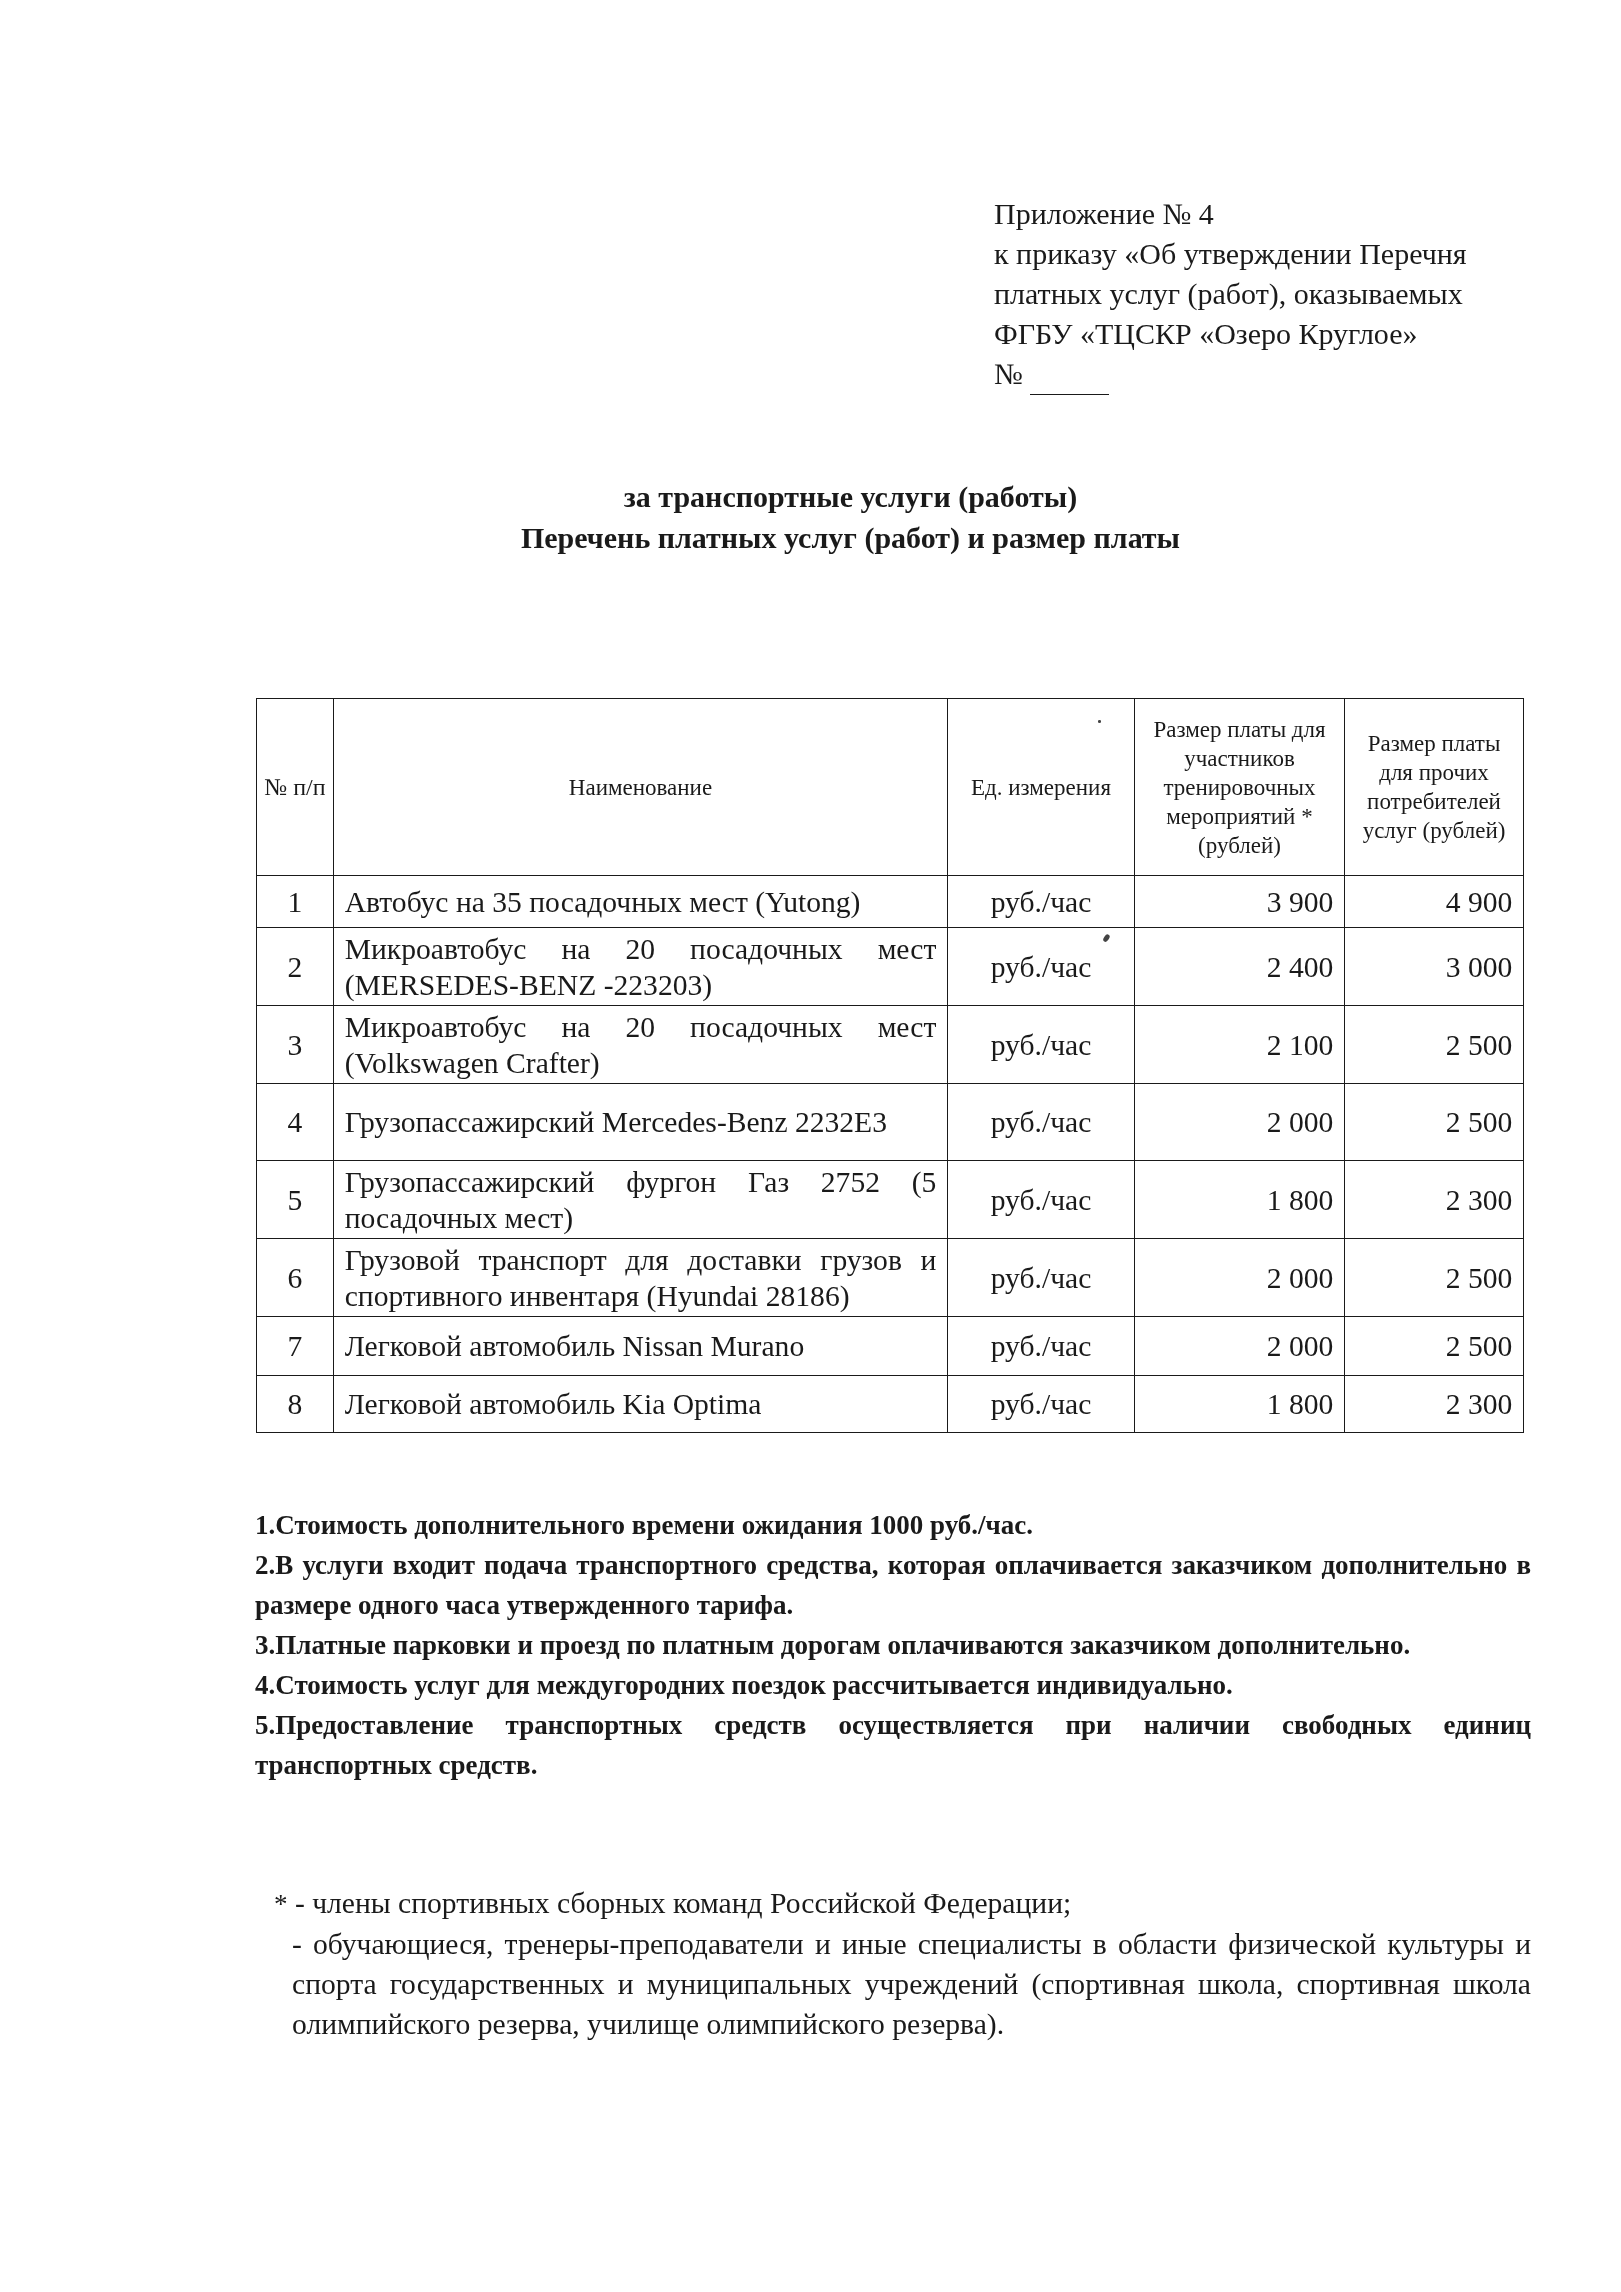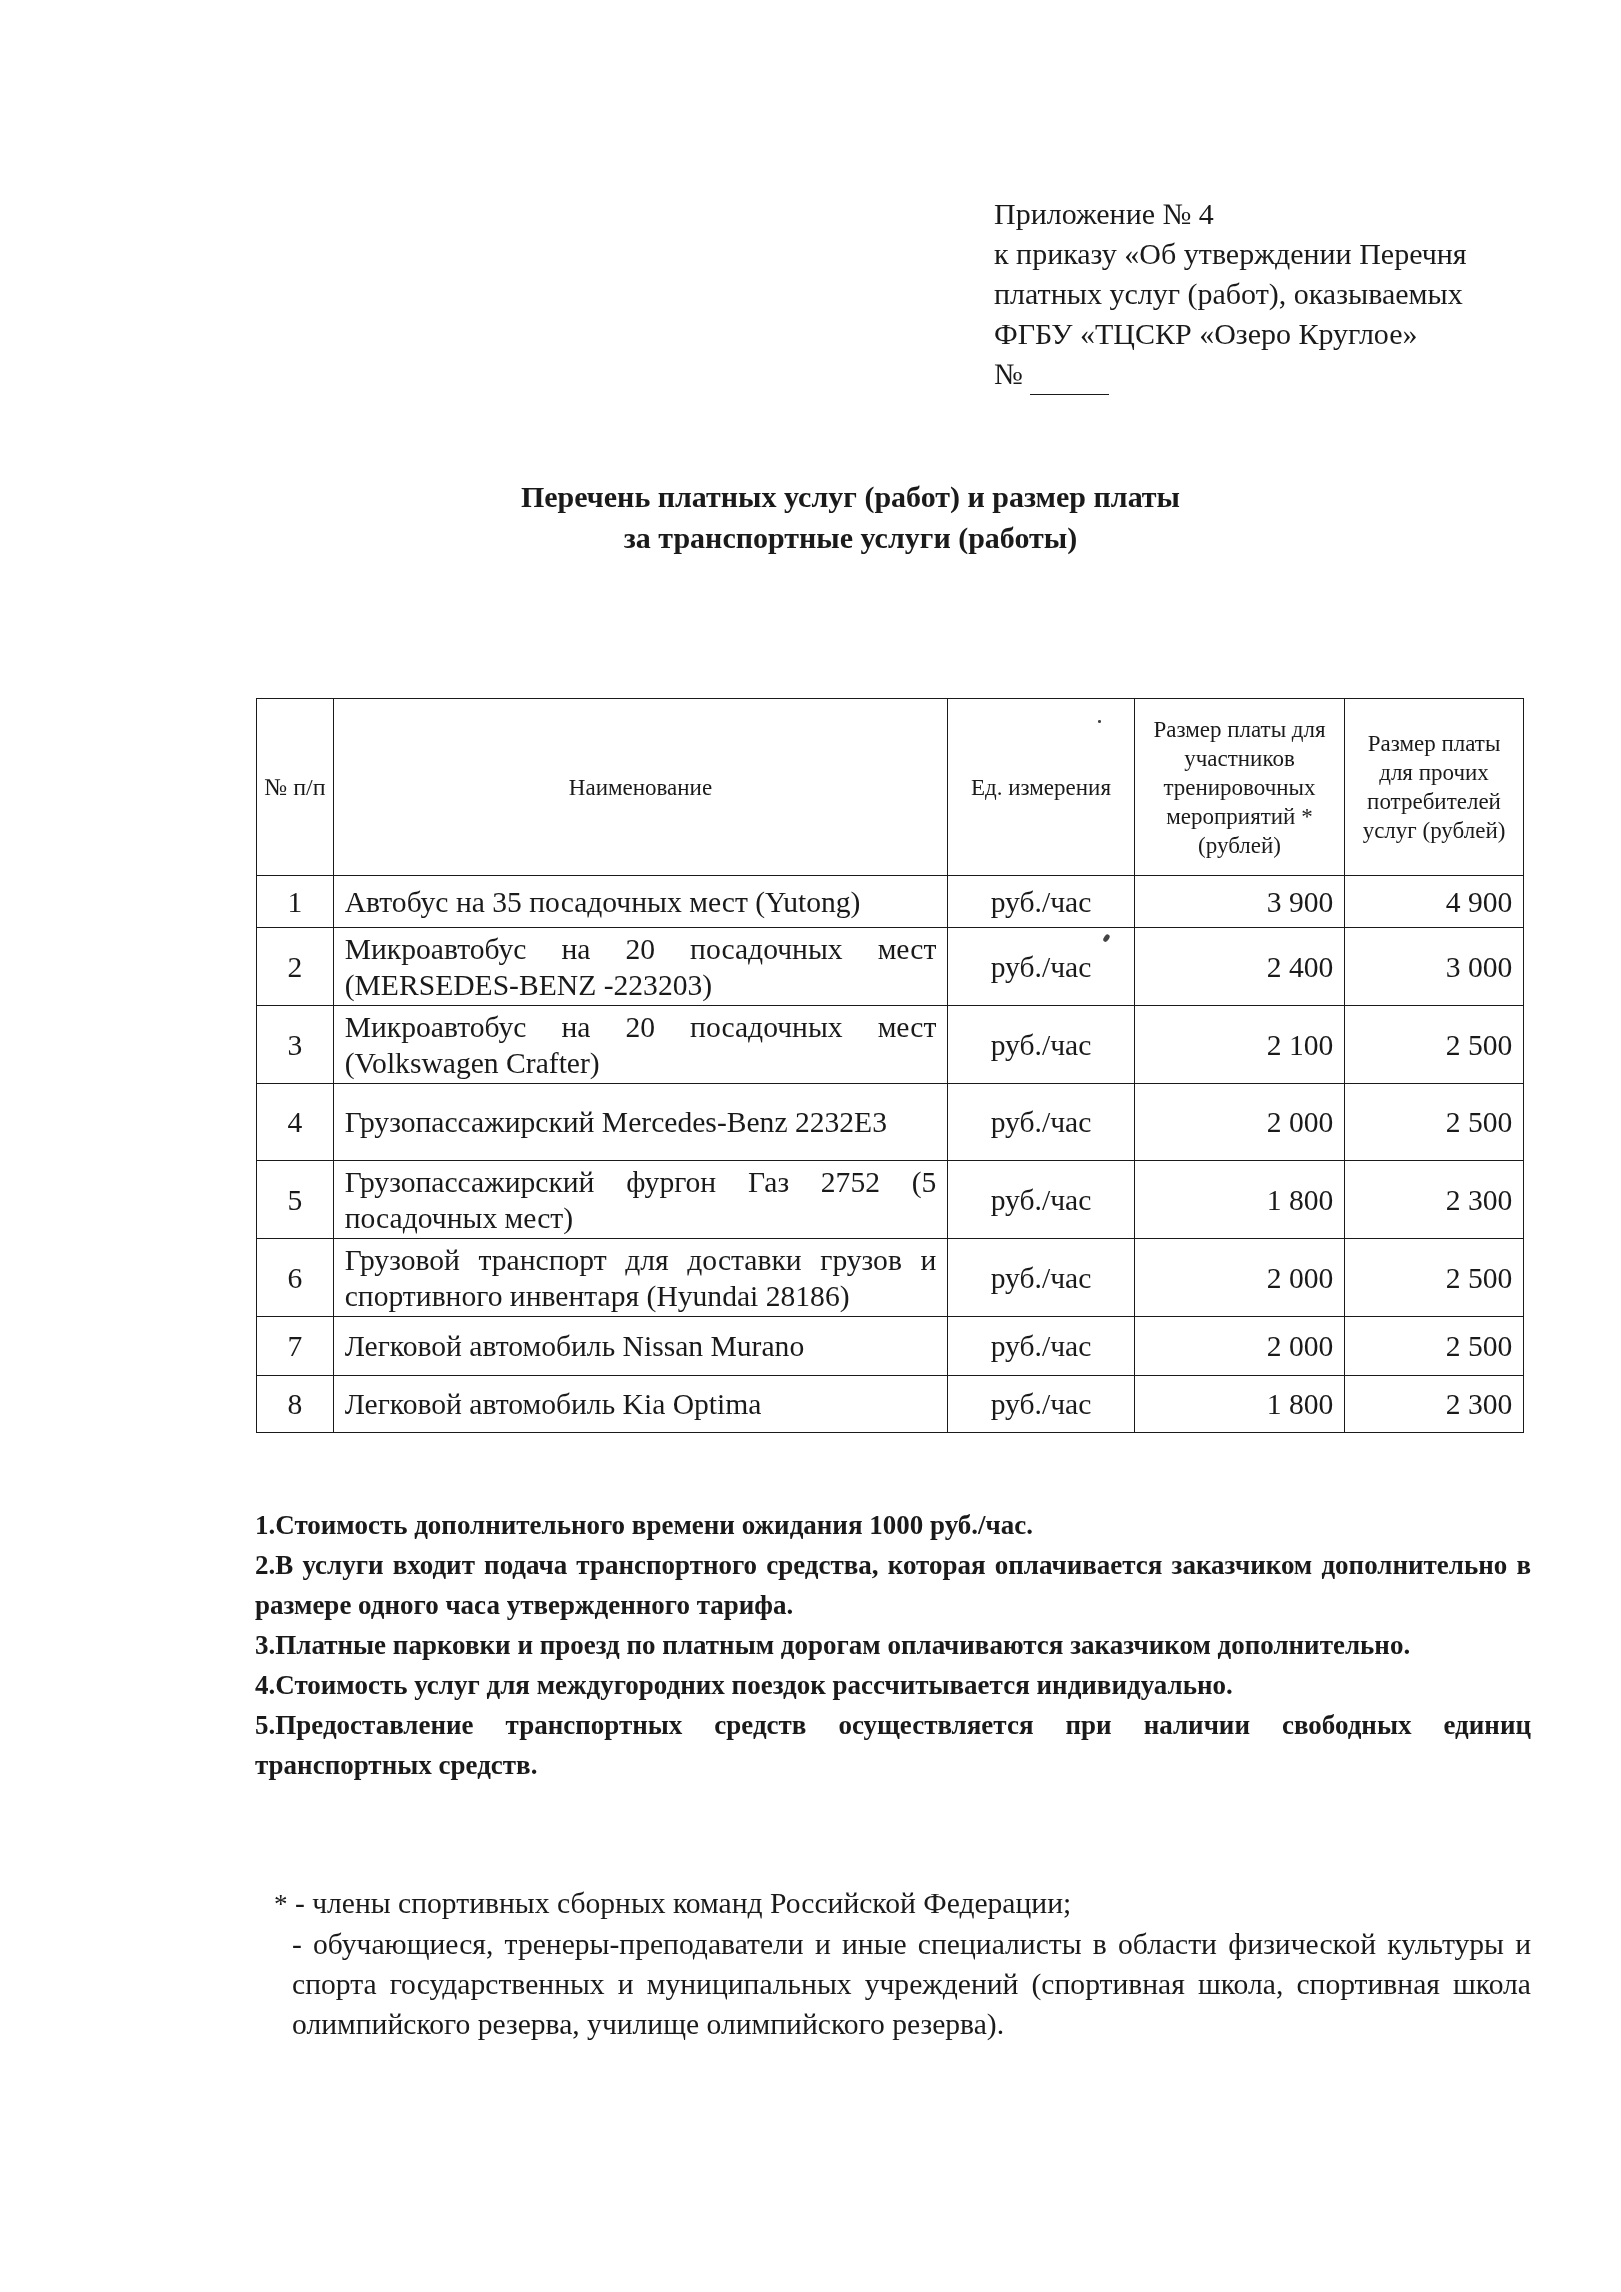--- a/index.html
+++ b/index.html
@@ -56,22 +56,22 @@
   <div>к приказу «Об утверждении Перечня</div>
   <div>платных услуг (работ), оказываемых</div>
   <div>ФГБУ «ТЦСКР «Озеро Круглое»</div>
   <div>
     <span>№</span>
     <span class="u-line" style="width:79px">&nbsp;</span>
   </div>
 </div>
 
 <div class="title">
+  <div>за транспортные услуги (работы)</div>
   <div>Перечень платных услуг (работ) и размер платы</div>
-  <div>за транспортные услуги (работы)</div>
 </div>
 
 <table class="services">
   <colgroup>
     <col style="width:77px">
     <col style="width:614px">
     <col style="width:187px">
     <col style="width:210px">
     <col style="width:179px">
   </colgroup>

